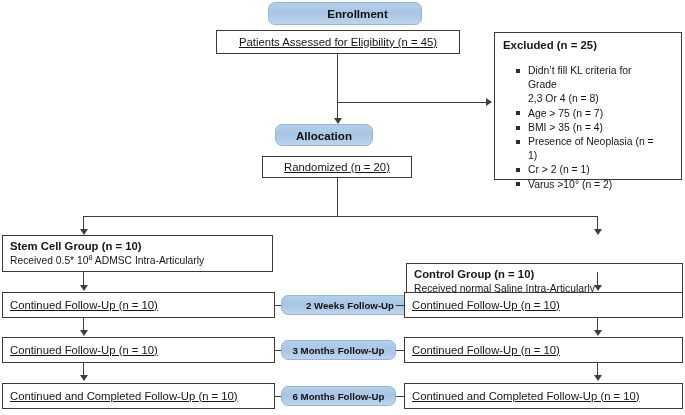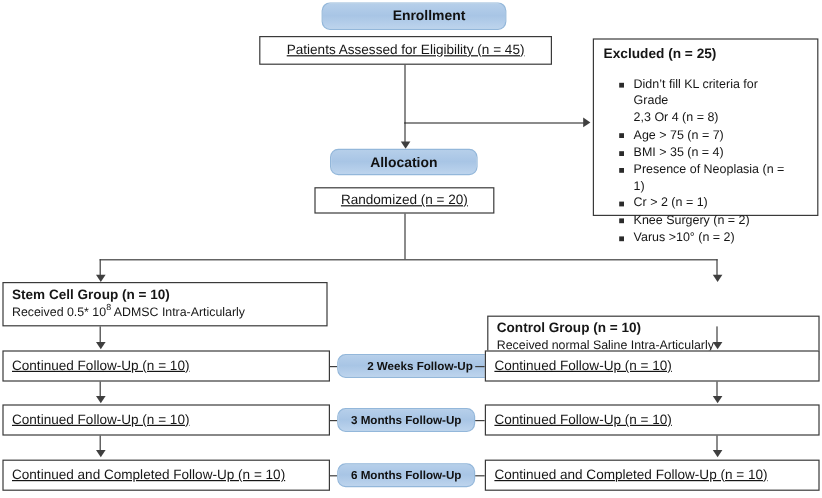--- a/index.html
+++ b/index.html
@@ -159,30 +159,26 @@
       <li>
         <span class="bullet"></span>
         <span>Presence of Neoplasia (n = 1)</span>
       </li>
       <li>
         <span class="bullet"></span>
         <span>Cr &gt; 2 (n = 1)</span>
       </li>
       <li>
         <span class="bullet"></span>
-        <span>Knee Surgery (n = 2)</span>
-      </li>
-      <li>
-        <span class="bullet"></span>
         <span>Varus &gt;10° (n = 2)</span>
       </li>
     </ul>
   </div>
 
-  <div class="pill big" style="left:275px;top:124px;width:123px;height:22px;">Allocation</div>
+  <div class="pill big" style="left:275px;top:124px;width:98px;height:22px;">Allocation</div>
 
   <div class="box center pad" style="left:262px;top:156px;width:150px;height:22px;">
     <div class="line">Randomized (n = 20)</div>
   </div>
 
   <div class="v" style="left:337px;top:178px;height:38px;"></div>
   <div class="h" style="left:83px;top:216px;width:515px;"></div>
   <div class="v" style="left:83px;top:216px;height:16px;"></div>
   <div class="arrowdown" style="left:79.7px;top:229px;"></div>
   <div class="v" style="left:597px;top:216px;height:16px;"></div>

